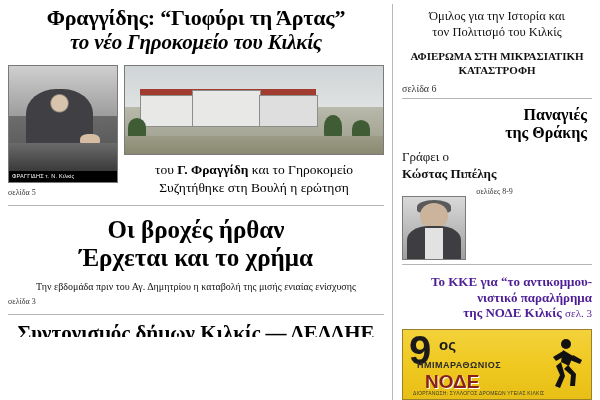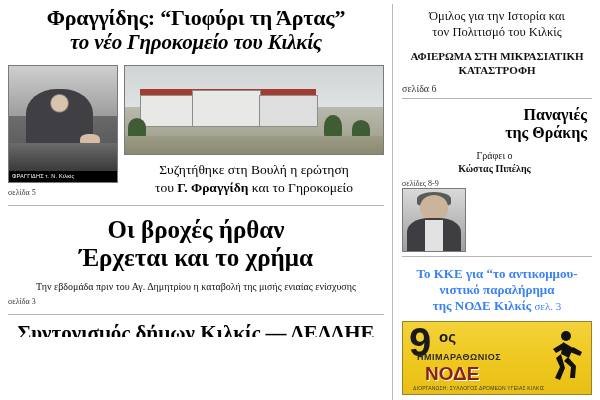--- a/index.html
+++ b/index.html
@@ -218,29 +218,29 @@
   }
   .panagies-title {
     font-weight: bold;
     font-size: 16px;
     line-height: 1.12;
     text-align: right;
     color: #000;
   }
   .panagies-title .l2 { display:block; }
   .grafei {
-    font-size: 10px;
-    text-align: center;
+    font-size: 13px;
+    text-align: left;
     margin-top: 7px;
     line-height: 1.3;
   }
   .grafei b { font-weight: bold; }
   .pan-page {
     font-size: 8px;
-    text-align: left;
+    text-align: center;
     margin-top: 4px;
     color: #333;
   }
   .portrait {
     width: 62px;
     flex: 0 0 62px;
     height: 72px;
     border: 1px solid #7a7a7a;
     position: relative;
     overflow: hidden;
@@ -259,23 +259,23 @@
     background:#3d3d42; border-radius: 40% 40% 0 0;
   }
   .portrait .shirt {
     position:absolute; left:36%; top:50%; width:28%; height:50%;
     background:#e2e2e2;
   }
   .kke {
     font-weight: bold;
     font-size: 13px;
     line-height: 1.22;
-    text-align: center;
+    text-align: right;
     margin-top: 9px;
-    color: #3b82f6;
+    color: #4c1d95;
   }
   .kke .l { display:block; }
   .kke .sel {
     font-weight: normal;
     font-size: 11px;
   }
   .ad {
     margin-top: 8px;
     height: 72px;
     border: 1px solid #9b7f2a;
@@ -367,24 +367,24 @@
             <div class="bldg b1"></div>
             <div class="bldg b2"></div>
             <div class="bldg b3"></div>
             <div class="tree t1"></div>
             <div class="tree t2"></div>
             <div class="tree t3"></div>
             <div class="ground"></div>
           </div>
         </div>
         <div class="sub-under-photo">
-          <div>Συζητήθηκε στη Βουλή η ερώτηση</div>
           <div>
             <span>του </span><b>Γ. Φραγγίδη</b><span> και το Γηροκομείο</span>
           </div>
+          <div>Συζητήθηκε στη Βουλή η ερώτηση</div>
         </div>
       </div>
 
     </div>
 
     <hr class="rule-full">
 
     <div class="headline-two">
       <span>Οι βροχές ήρθαν</span>
       <span class="l2">Έρχεται και το χρήμα</span>

